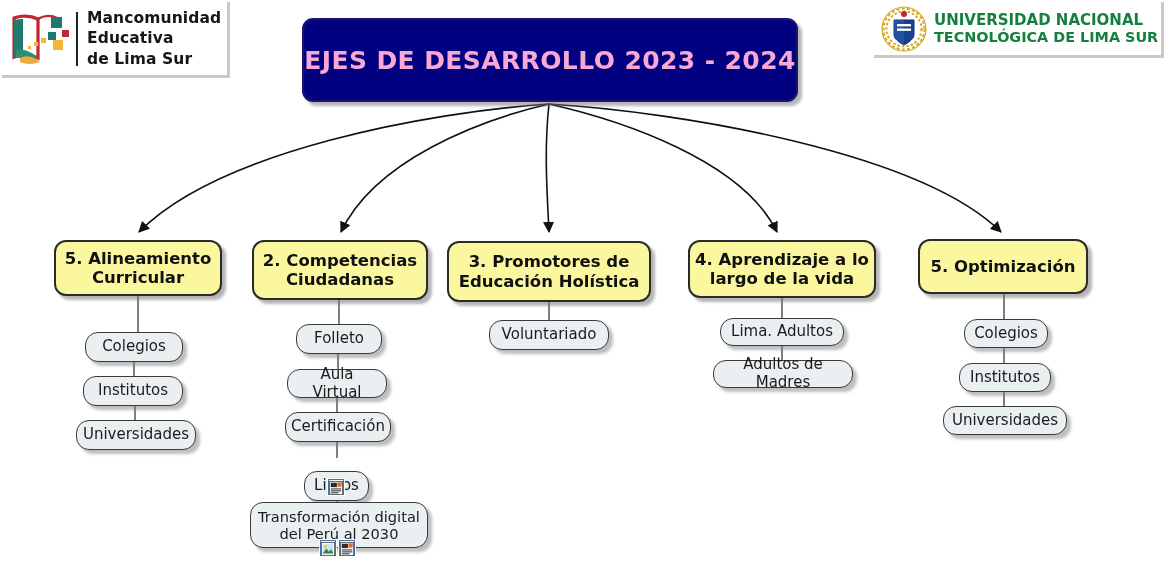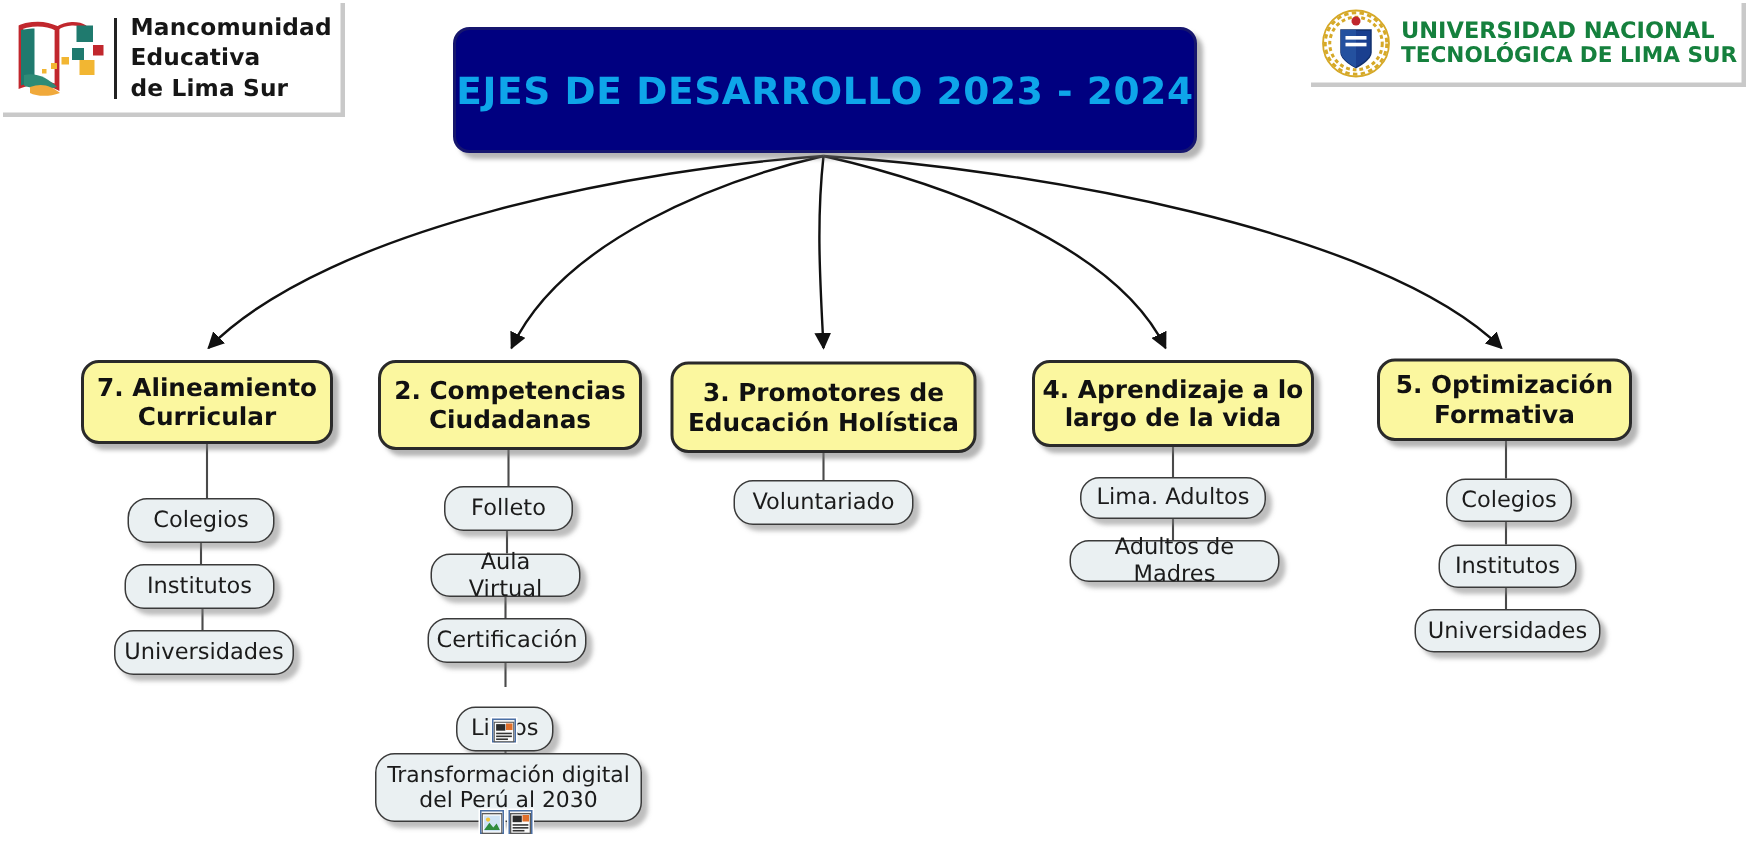--- a/index.html
+++ b/index.html
@@ -57,21 +57,21 @@
     position:absolute;
     left:302px; top:18px; width:496px; height:84px;
     background:#000080;
     border:2px solid #16166e;
     border-radius:11px;
     box-shadow:4px 4px 3px rgba(120,120,120,.55);
     display:flex; align-items:center; justify-content:center;
     z-index:4;
   }
   .root-node .label {
-    color:#0ea5e9; font-weight:700; font-size:25px; letter-spacing:.4px;
+    color:#f9a8d4; font-weight:700; font-size:25px; letter-spacing:.4px;
     font-family:"DejaVu Sans", sans-serif;
     text-align:center;
   }
 
   
   .branch {
     position:absolute;
     background:#fbf79f;
     border:2px solid #2a2a2a;
     border-radius:12px;
@@ -206,21 +206,21 @@
       <div class="l2">TECNOLÓGICA DE LIMA SUR</div>
     </div>
   </div>
 
   <div class="root-node">
     <div class="label">EJES DE DESARROLLO 2023 - 2024</div>
   </div>
 
   <div class="branch" style="left:54px; top:240px; width:168px; height:56px;">
     <div class="label">
-      <div>7. Alineamiento</div>
+      <div>5. Alineamiento</div>
       <div>Curricular</div>
     </div>
   </div>
 
   <div class="branch" style="left:252px; top:240px; width:176px; height:60px;">
     <div class="label">
       <div>2. Competencias</div>
       <div>Ciudadanas</div>
     </div>
   </div>
@@ -235,21 +235,20 @@
   <div class="branch" style="left:688px; top:240px; width:188px; height:58px;">
     <div class="label">
       <div>4. Aprendizaje a lo</div>
       <div>largo de la vida</div>
     </div>
   </div>
 
   <div class="branch" style="left:918px; top:239px; width:170px; height:55px;">
     <div class="label">
       <div>5. Optimización</div>
-      <div>Formativa</div>
     </div>
   </div>
 
   <div class="leaf" style="left:85px; top:332px; width:98px; height:30px;">
     <div class="label">Colegios</div>
   </div>
   <div class="leaf" style="left:83px; top:376px; width:100px; height:30px;">
     <div class="label">Institutos</div>
   </div>
   <div class="leaf" style="left:76px; top:420px; width:120px; height:30px;">

